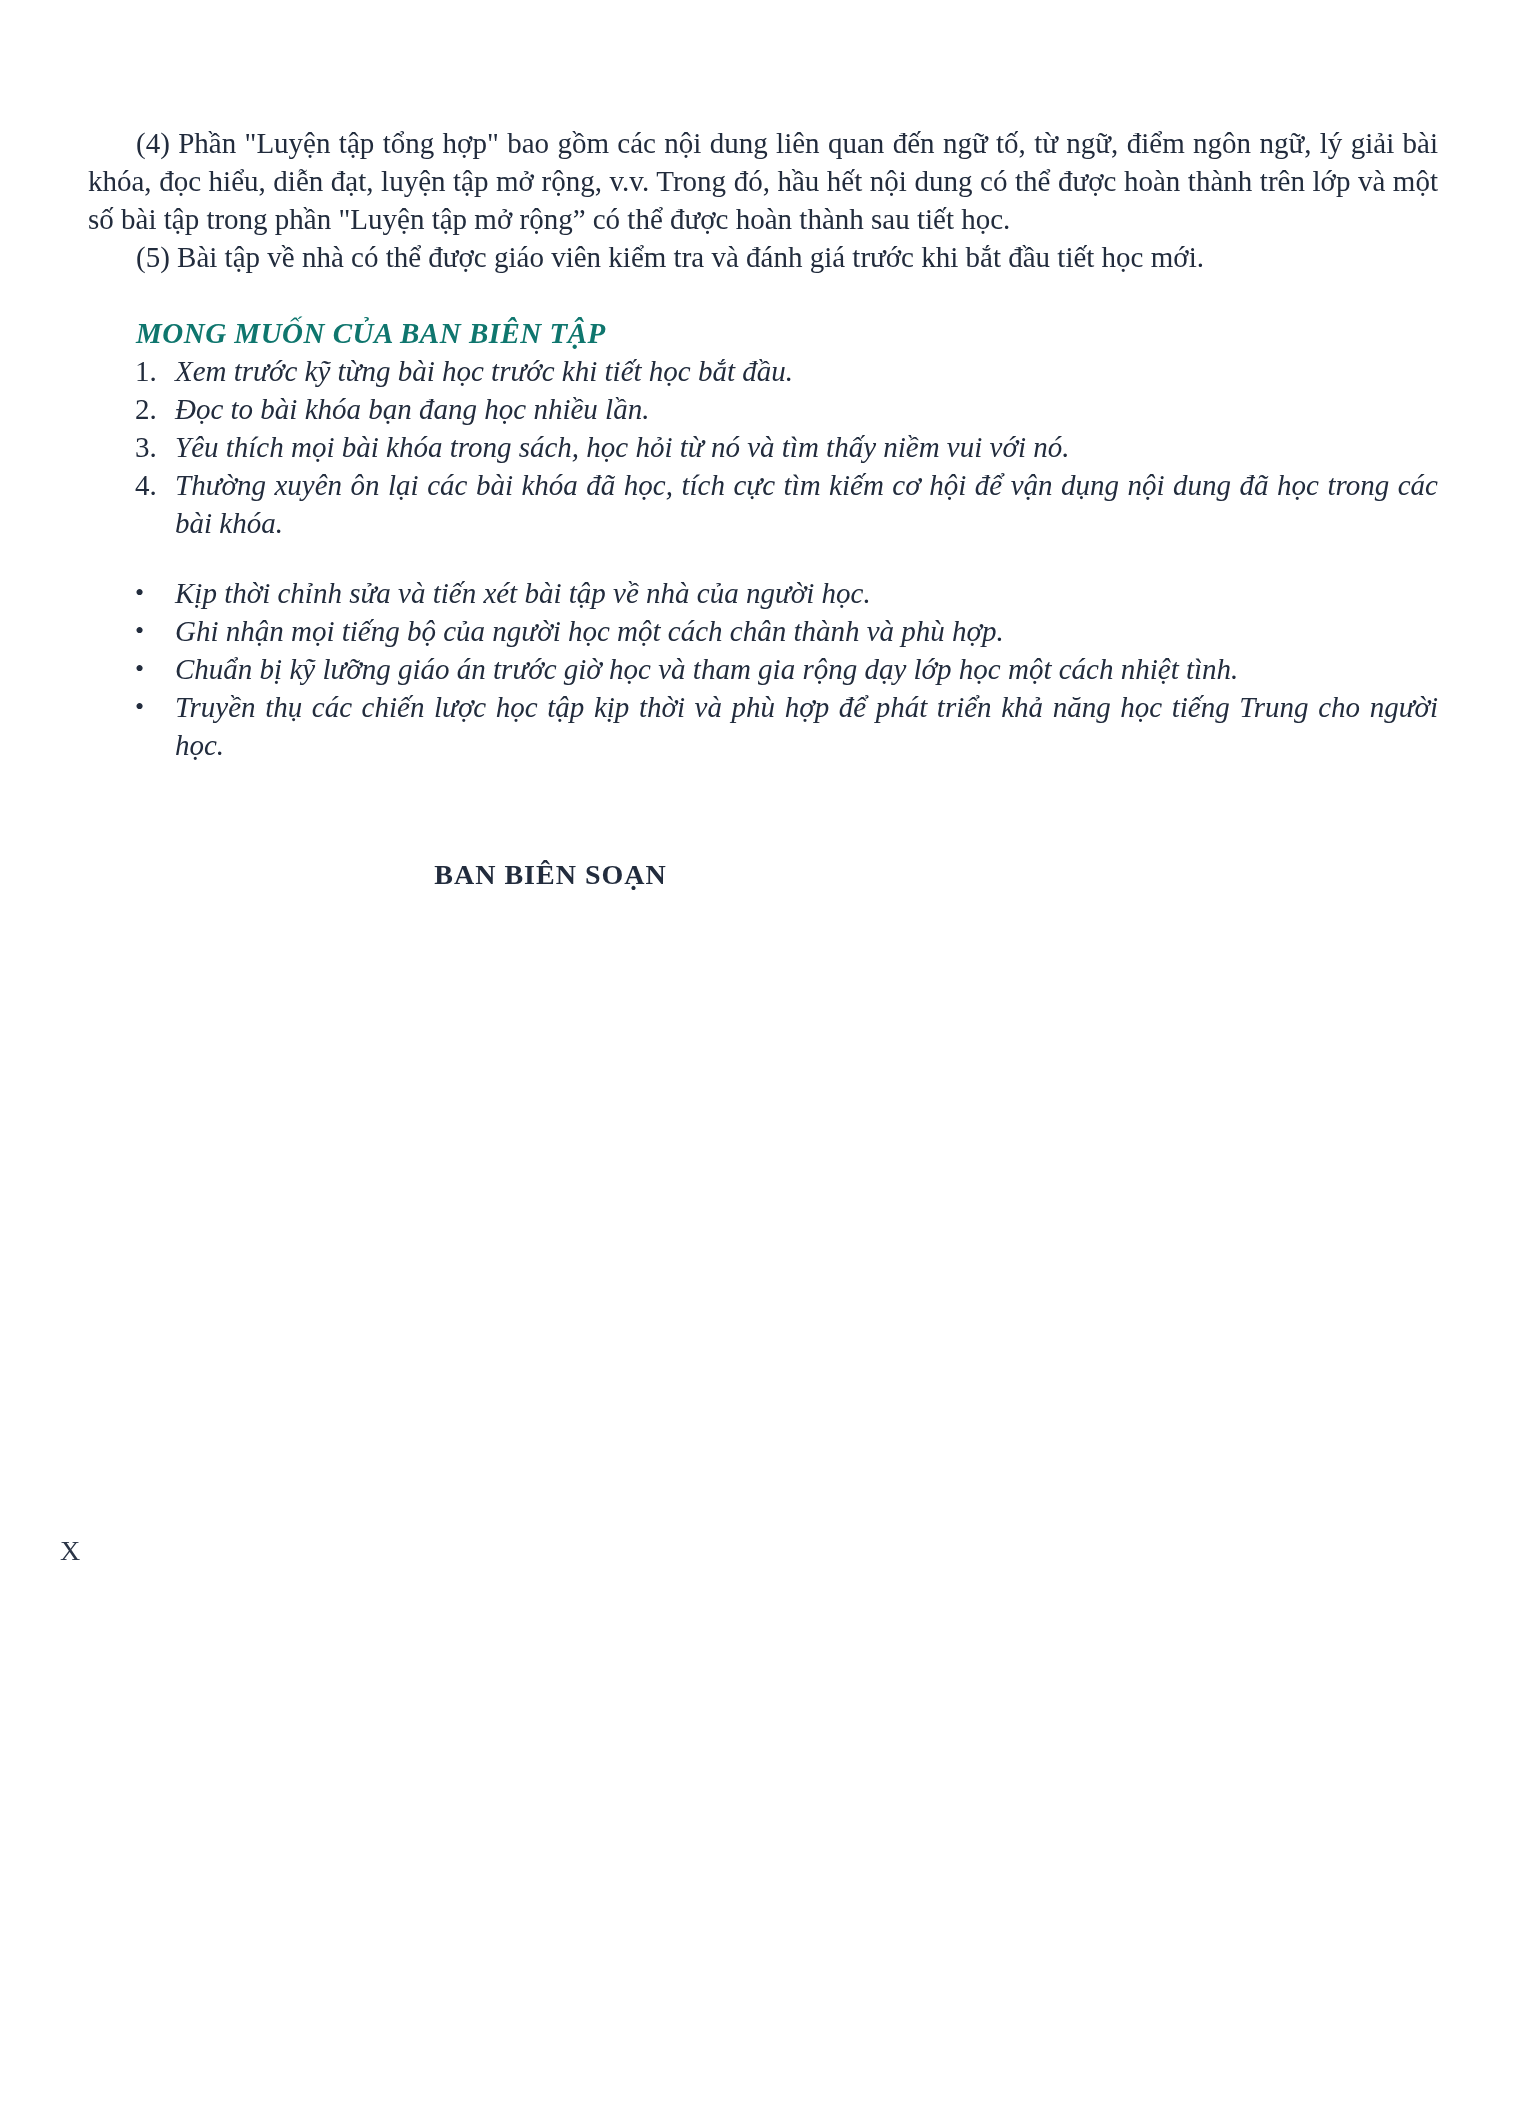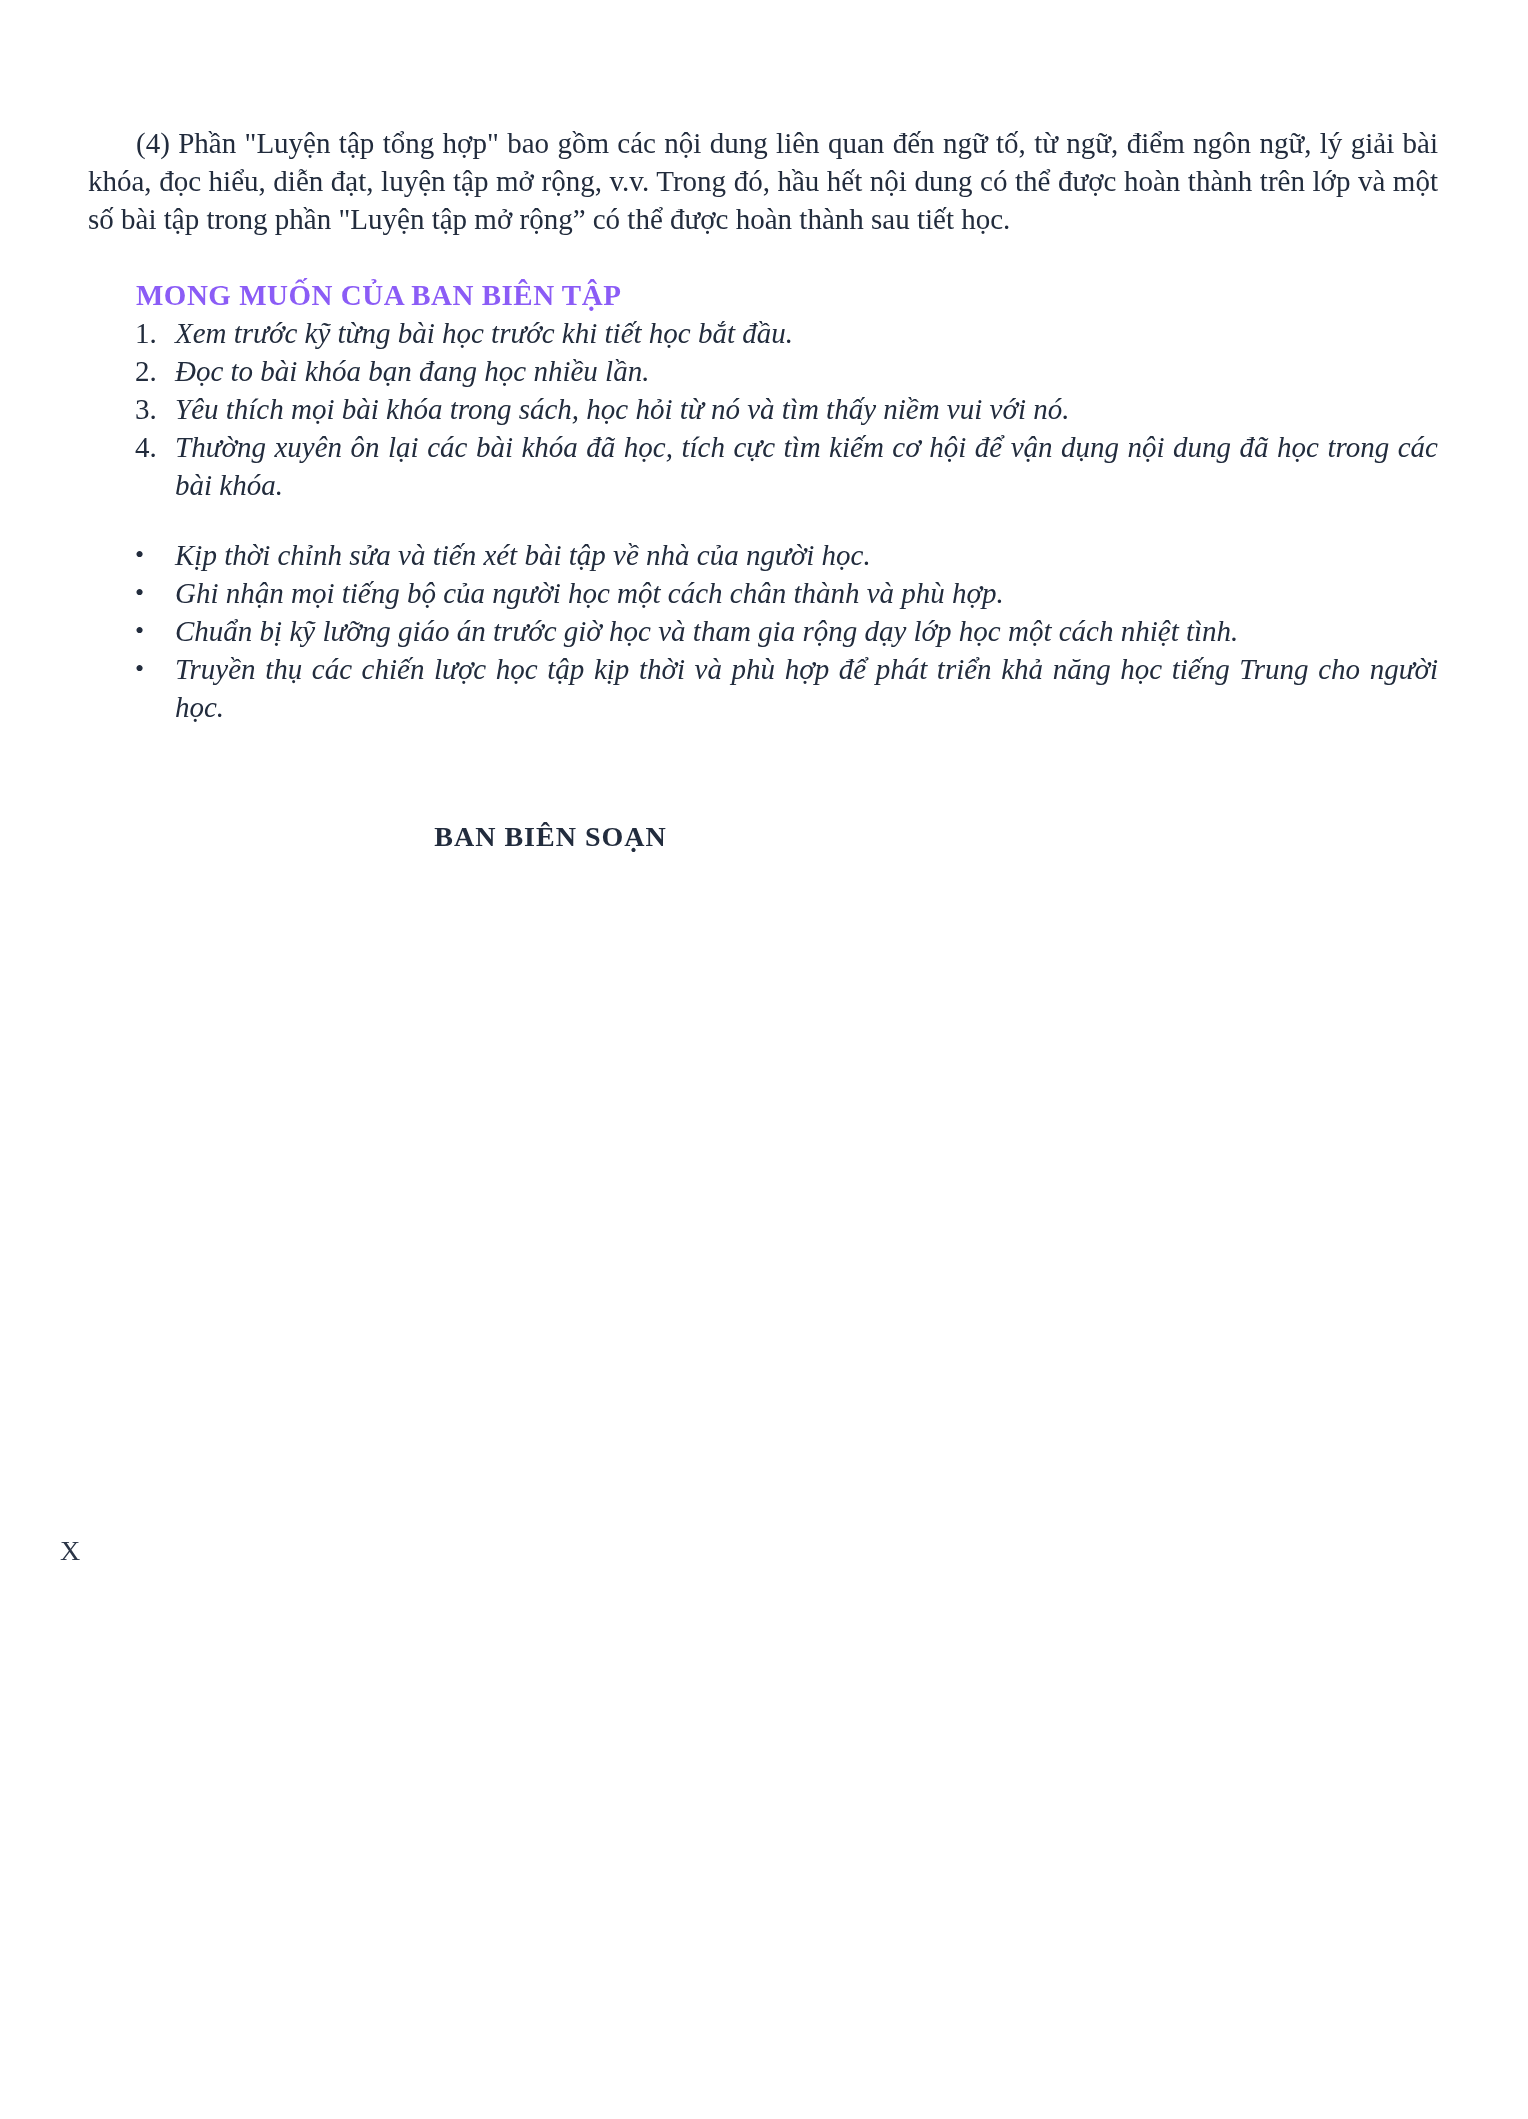--- a/index.html
+++ b/index.html
@@ -25,22 +25,23 @@
     line-height: 38px;
     text-align: justify;
     text-indent: 48px;
   }
   .section-heading {
     margin-top: 38px;
     margin-left: 48px;
     font-size: 29px;
     line-height: 38px;
     font-weight: bold;
-    color: #8b5cf6;
+    color: #0f766e;
     letter-spacing: 0.5px;
+    font-style: italic;
   }
   .list { list-style: none; }
   .num-list { margin-top: 0; }
   .bullet-list { margin-top: 32px; }
   .list-item {
     display: flex;
     align-items: flex-start;
     font-size: 29px;
     line-height: 38px;
   }
@@ -75,20 +76,21 @@
     color: #2b3547;
   }
 </style>
 </head>
 <body>
 
 <div class="page">
   <div class="content">
 
     <p class="para">(4) Phần "Luyện tập tổng hợp" bao gồm các nội dung liên quan đến ngữ tố, từ ngữ, điểm ngôn ngữ, lý giải bài khóa, đọc hiểu, diễn đạt, luyện tập mở rộng, v.v. Trong đó, hầu hết nội dung có thể được hoàn thành trên lớp và một số bài tập trong phần "Luyện tập mở rộng” có thể được hoàn thành sau tiết học.</p>
+    <p class="para">(5) Bài tập về nhà có thể được giáo viên kiểm tra và đánh giá trước khi bắt đầu tiết học mới.</p>
 
     <h2 class="section-heading">MONG MUỐN CỦA BAN BIÊN TẬP</h2>
 
     <ol class="list num-list">
       <li class="list-item">
         <span class="list-marker">1.</span>
         <span class="item-text">Xem trước kỹ từng bài học trước khi tiết học bắt đầu.</span>
       </li>
       <li class="list-item">
         <span class="list-marker">2.</span>

